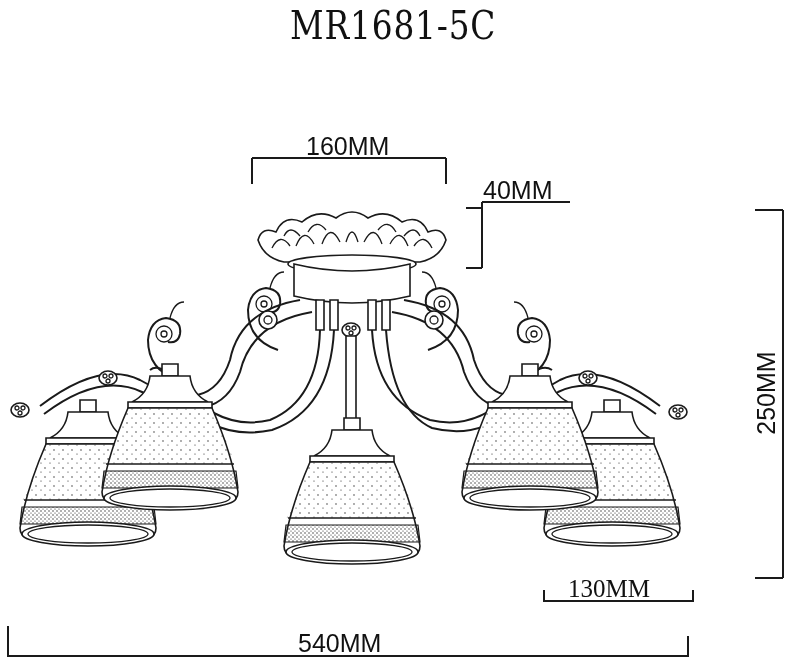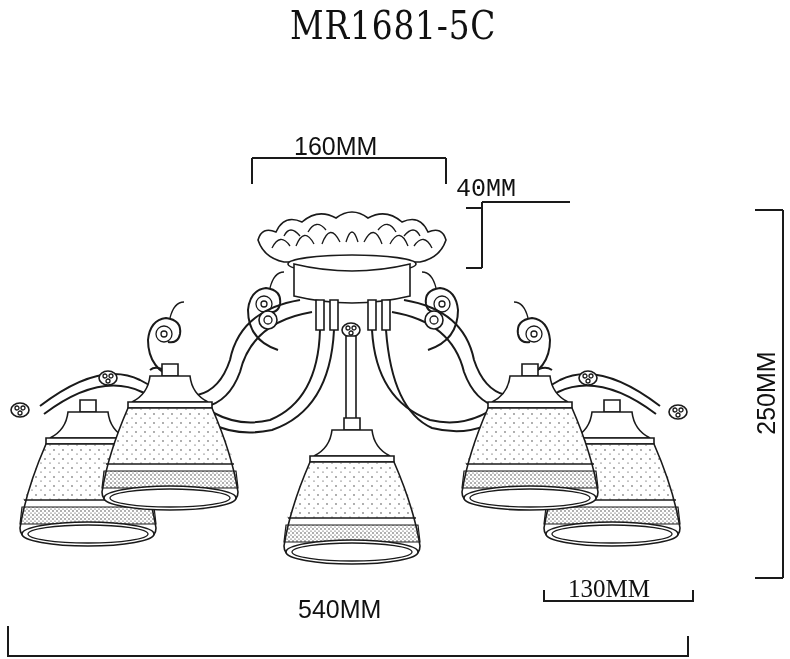--- a/index.html
+++ b/index.html
@@ -121,17 +121,17 @@
 
   <g>
     <use href="#shade" x="88" y="510"></use>
     <use href="#shade" x="612" y="510"></use>
     <use href="#shade" x="170" y="474"></use>
     <use href="#shade" x="530" y="474"></use>
     <use href="#shade" x="352" y="528"></use>
   </g>
 </svg>
 
-<div class="dim-label" style="left:294px; top:133px;">160MM</div>
-<div class="dim-label" style="left:456px; top:177px;font-family:Liberation Mono, monospace;">40MM</div>
+<div class="dim-label" style="left:306px; top:133px;">160MM</div>
+<div class="dim-label" style="left:483px; top:177px;">40MM</div>
 <div class="dim-label" style="left:716px; top:380px; transform: rotate(-90deg); transform-origin: center; width:100px; text-align:center;">250MM</div>
 <div class="dim-label" style="left:568px; top:576px;font-family:Liberation Serif, serif;">130MM</div>
-<div class="dim-label" style="left:298px; top:596px;">540MM</div>
+<div class="dim-label" style="left:298px; top:630px;">540MM</div>
 
 </body></html>

